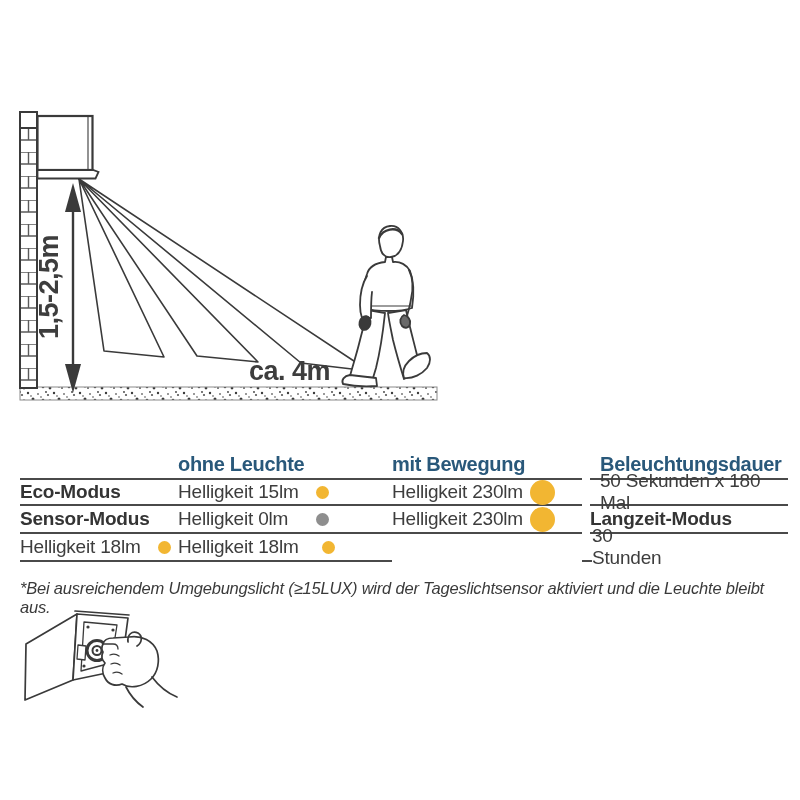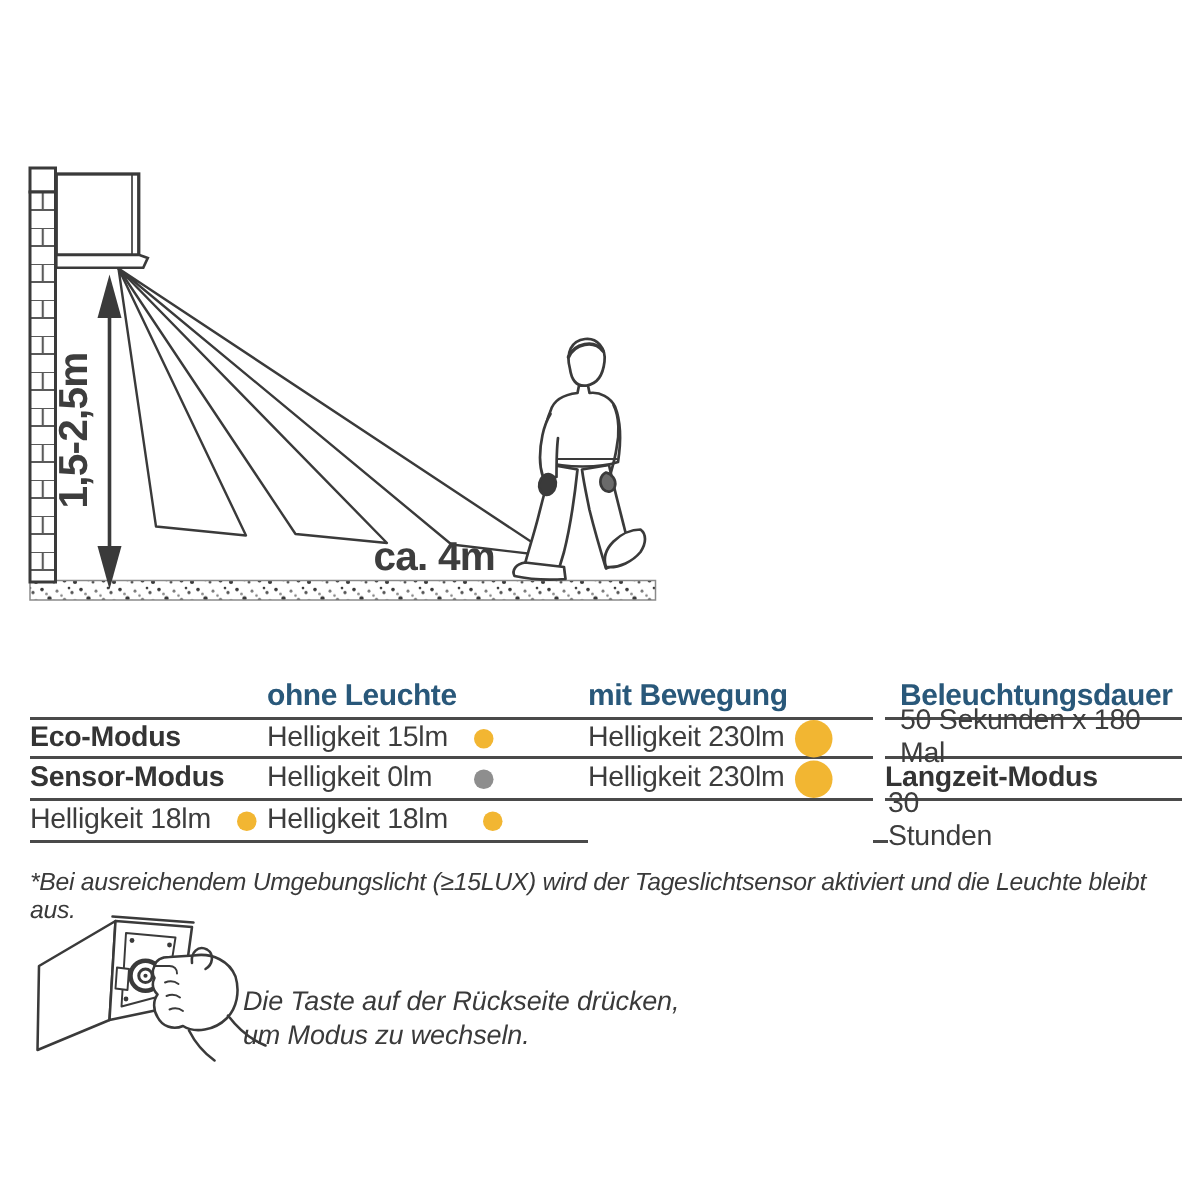--- a/index.html
+++ b/index.html
@@ -194,18 +194,14 @@
     </g>
     <g stroke="#3a3a3a" stroke-width="1.7" fill="#fff" stroke-linejoin="round" stroke-linecap="round">
       <path d="M103,44 C104,40 108,38 113,38 L129,37 C142,35 153,41 157,51 C160,61 158,72 151,79 C143,87 130,89 122,84 C115,87 108,84 105,78 C102,73 102,67 105,63 C102,60 101,56 103,52 C101,49 102,46 103,44 Z"></path>
       <path d="M103,44 L113,44 C116,44 118,46 118,49" fill="none" stroke-width="1.3"></path>
       <path d="M110,55 q5,-2 9,1 M111,64 q5,-2 9,1 M113,73 q5,-2 9,1" fill="none" stroke-width="1.3"></path>
       <path d="M128,42 C127,35 132,30 138,33 C143,36 142,43 137,46" fill="none"></path>
       <path d="M152,77 C158,85 167,93 177,97 M126,87 C130,95 136,102 143,107" fill="none"></path>
     </g>
   </svg>
 
-  <div class="instruction">
-    <div>Die Taste auf der Rückseite drücken,</div>
-    <div>um Modus zu wechseln.</div>
-  </div>
 
 </div>
 
 </body></html>

